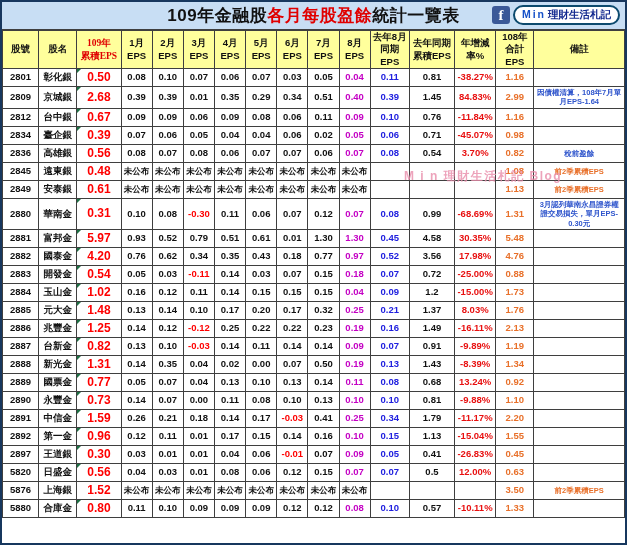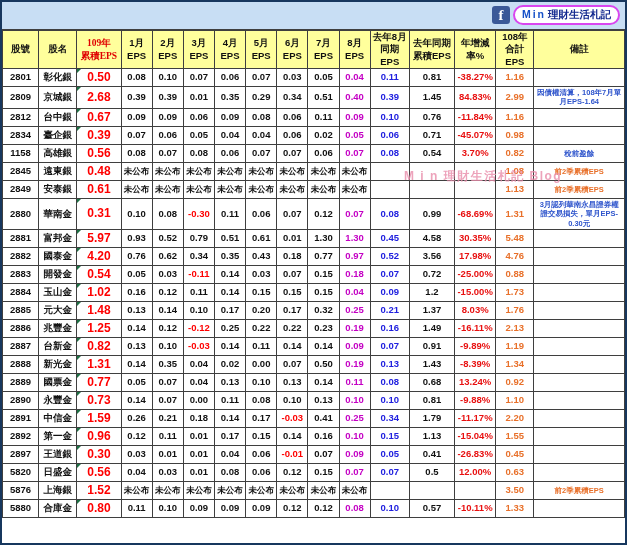--- a/index.html
+++ b/index.html
@@ -7,21 +7,21 @@
         overflow:hidden;position:relative;background:#fff;
         font-family:"Liberation Sans",sans-serif;}
   .titlebar{height:27px;background:#C8DEF4;display:flex;align-items:center;
         justify-content:center;position:relative;border-bottom:1px solid #3f3f3f;}
   .title{font-size:17px;font-weight:bold;color:#111;letter-spacing:0.5px;}
   .title .red{color:#E00000;}
   .badge{position:absolute;right:5px;top:3px;display:flex;align-items:center;gap:3px;cursor:pointer;}
   .fb{width:18px;height:18px;background:#3B5998;color:#fff;border-radius:3px;
       font-weight:bold;font-size:15px;display:flex;align-items:flex-end;
       justify-content:center;font-family:"Liberation Serif",serif;line-height:1.05;}
-  .pill{border:2px solid #d946ef;border-radius:10px;background:#fff;
+  .pill{border:2px solid #0c4a6e;border-radius:10px;background:#fff;
         padding:1px 7px;font-size:10.5px;font-weight:bold;color:#12298F;
         display:flex;align-items:center;line-height:1.3;}
   .pill .min{color:#1550C8;letter-spacing:2px;margin-right:2px;}
   table{border-collapse:collapse;table-layout:fixed;width:623px;}
   th,td{border:1px solid #3f3f3f;text-align:center;vertical-align:middle;
         padding:0 1px;overflow:hidden;box-sizing:border-box;}
   thead th{background:#FFFF9C;font-size:9.5px;font-weight:bold;color:#111;
         white-space:pre-line;height:27px;line-height:1.3;}
   thead th.red{color:#E00000;font-family:Liberation Serif, serif;}
   td{font-size:9.5px;font-weight:bold;color:#111;height:18px;line-height:1.1;background:#fff;}
@@ -39,20 +39,23 @@
         border-top:4px solid #1E7145;border-right:4px solid transparent;}
   .watermark{position:absolute;left:386px;top:166px;font-size:12px;font-weight:bold;
         color:rgba(233,140,170,0.8);letter-spacing:1.5px;white-space:nowrap;
         pointer-events:none;z-index:5;padding-left:16px;}
 </style>
 </head>
 <body>
 
 <div class="wrap">
   <div class="titlebar">
+    <div class="title">
+      <span>109年金融股</span><span class="red">各月每股盈餘</span><span>統計一覽表</span>
+    </div>
     <div class="badge">
       <div class="fb">f</div>
       <div class="pill">
         <span class="min">Min</span>
         <span>理財生活札記</span>
       </div>
     </div>
   </div>
 
   <table>
@@ -174,21 +177,21 @@
           <td class="m">0.06</td>
           <td class="m">0.02</td>
           <td class="m aug">0.05</td>
           <td class="paug">0.06</td>
           <td>0.71</td>
           <td class="yoy">-45.07%</td>
           <td class="e108">0.98</td>
           <td class="note "></td>
         </tr>
         <tr>
-          <td>1158</td>
+          <td>2836</td>
           <td>高雄銀</td>
           <td class="eps109">0.56</td>
           <td class="m">0.08</td>
           <td class="m">0.07</td>
           <td class="m">0.08</td>
           <td class="m">0.06</td>
           <td class="m">0.07</td>
           <td class="m">0.07</td>
           <td class="m">0.06</td>
           <td class="m aug">0.07</td>

